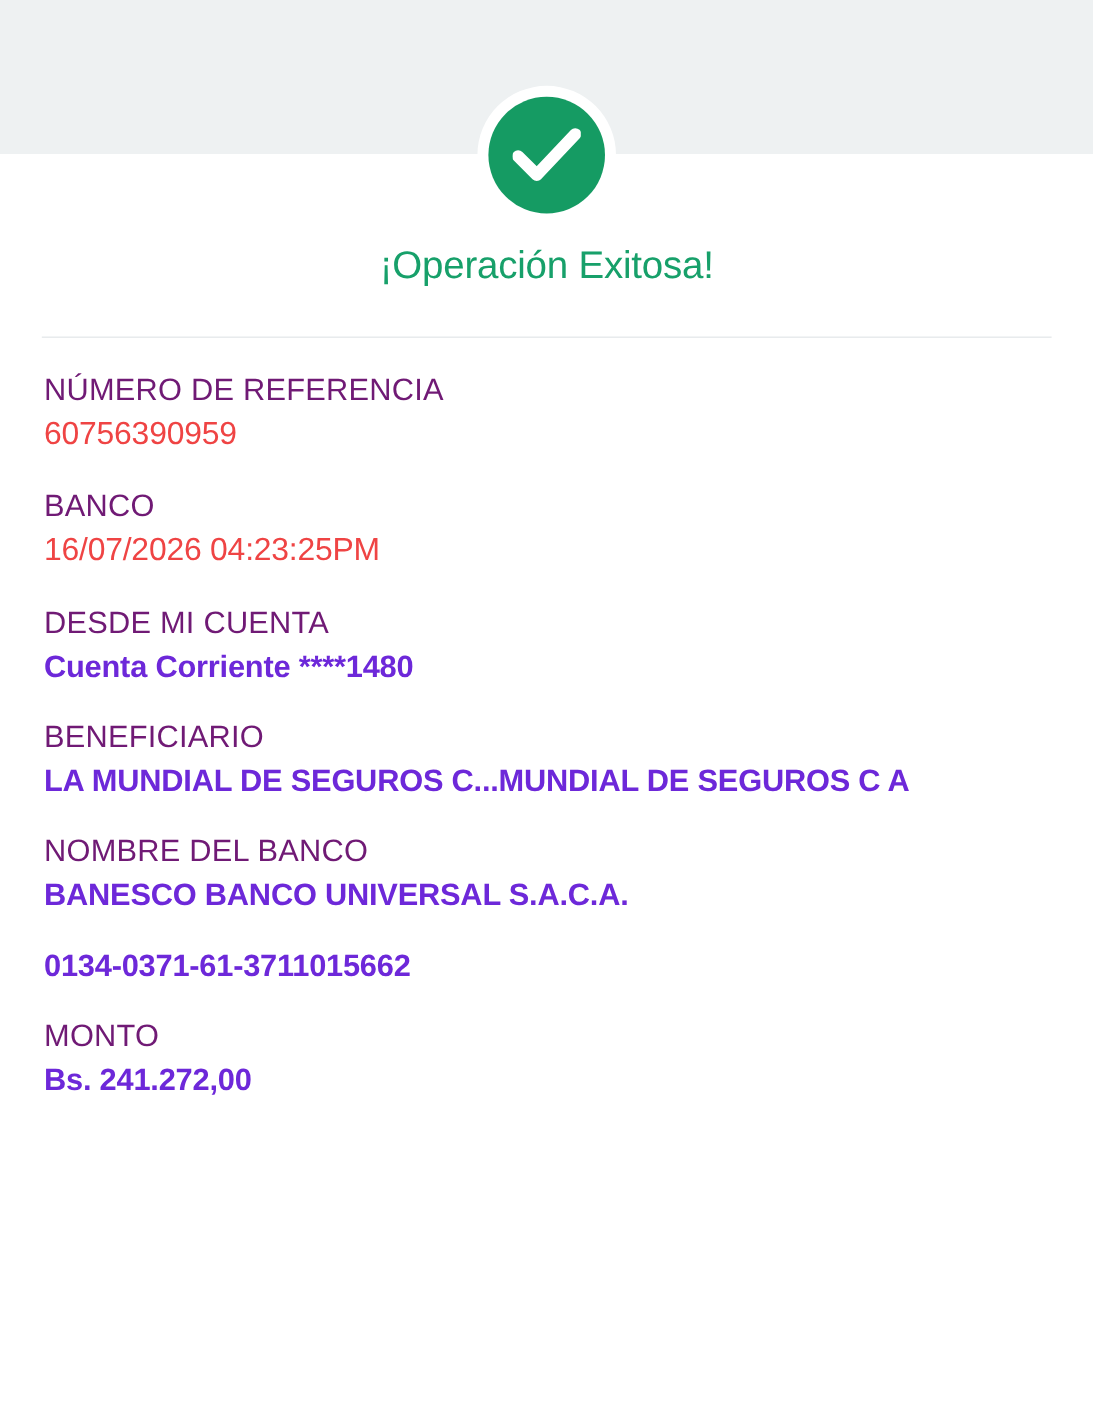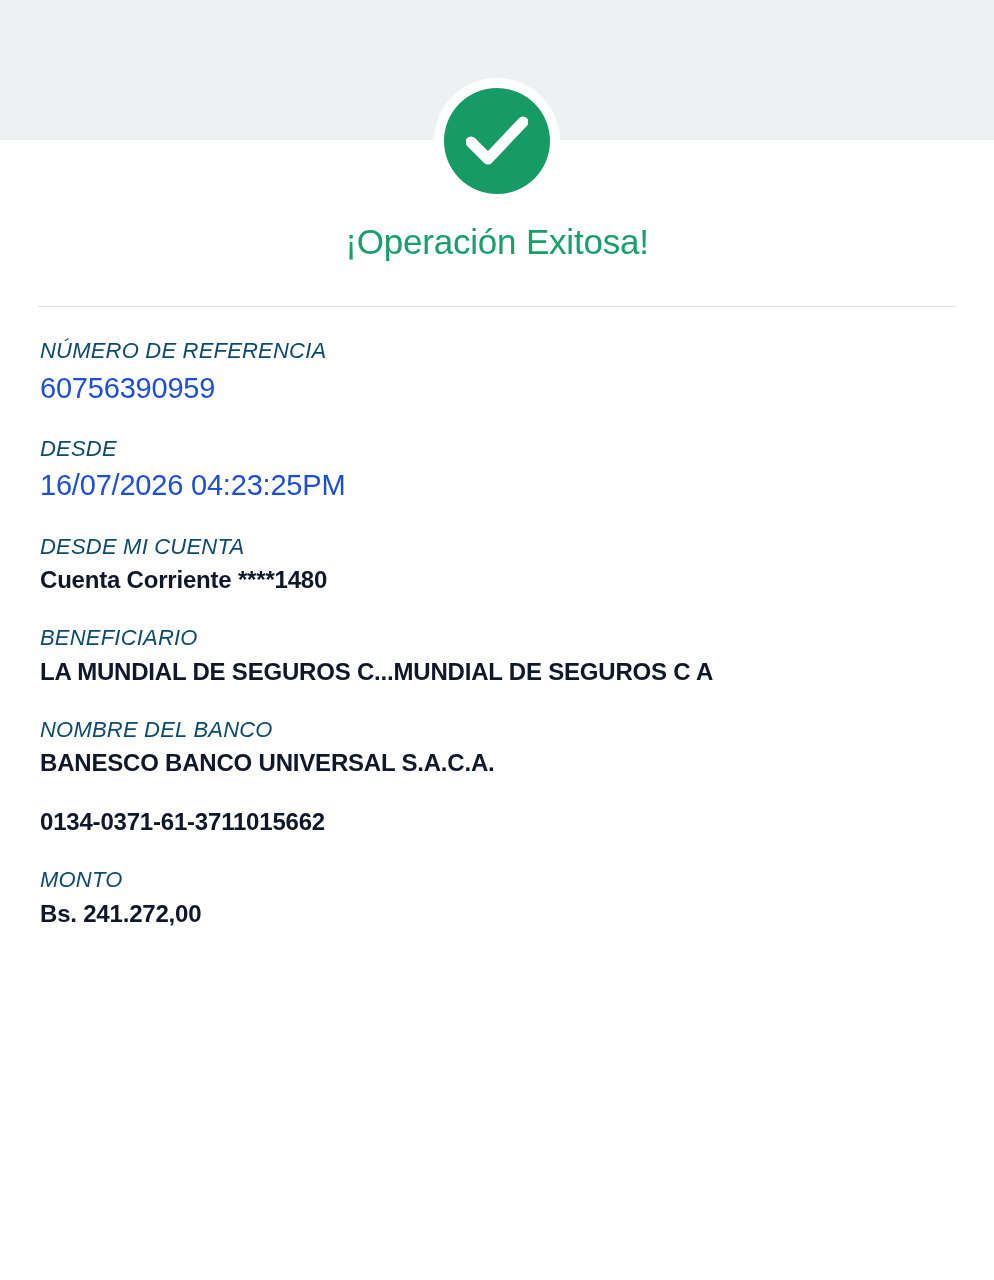--- a/index.html
+++ b/index.html
@@ -80,40 +80,39 @@
     margin: 44px 38px 0 38px;
   }
   .details {
     padding: 30px 40px 40px 40px;
   }
   .field {
     margin-bottom: 29px;
   }
   .field:last-child { margin-bottom: 0; }
   .field-label {
-    color: #0c4a6e;
-    font-size: 22px;
+    color: #701a75;
+    font-size: 28px;
     font-weight: 400;
     letter-spacing: 0.2px;
     line-height: 1.25;
     margin-bottom: 5px;
-    font-style: italic;
   }
   .field-value {
-    color: #0f172a;
-    font-size: 24px;
+    color: #6d28d9;
+    font-size: 28px;
     font-weight: 700;
     line-height: 1.25;
     letter-spacing: -0.2px;
     word-break: break-word;
   }
   .field-value.normal-weight {
     font-weight: 400;
     font-size: 29px;
-    color: #1d4ed8;
+    color: #ef4444;
   }
 </style>
 </head>
 <body>
 
 <div class="screen">
 
   <div class="top-band"></div>
 
   <div class="badge-wrap">
@@ -133,21 +132,21 @@
     <div class="divider"></div>
 
     <div class="details">
 
       <div class="field">
         <div class="field-label">NÚMERO DE REFERENCIA</div>
         <div class="field-value normal-weight">60756390959</div>
       </div>
 
       <div class="field">
-        <div class="field-label">DESDE</div>
+        <div class="field-label">BANCO</div>
         <div class="field-value normal-weight">16/07/2026 04:23:25PM</div>
       </div>
 
       <div class="field">
         <div class="field-label">DESDE MI CUENTA</div>
         <div class="field-value">Cuenta Corriente ****1480</div>
       </div>
 
       <div class="field">
         <div class="field-label">BENEFICIARIO</div>

